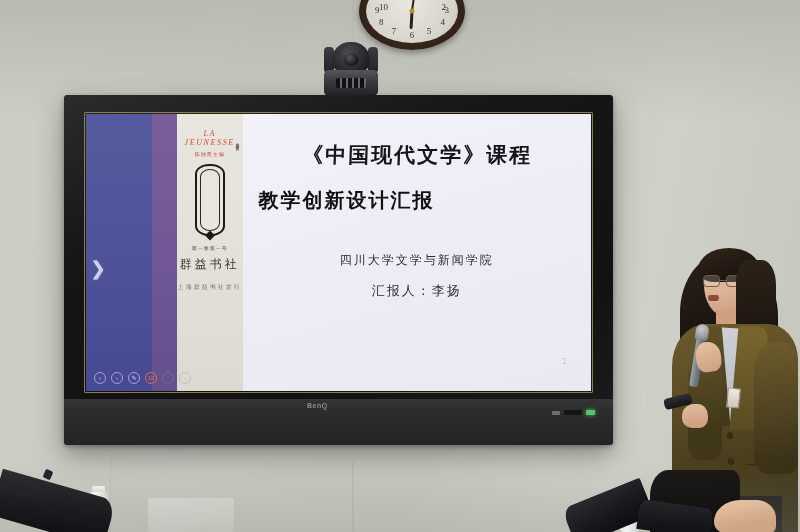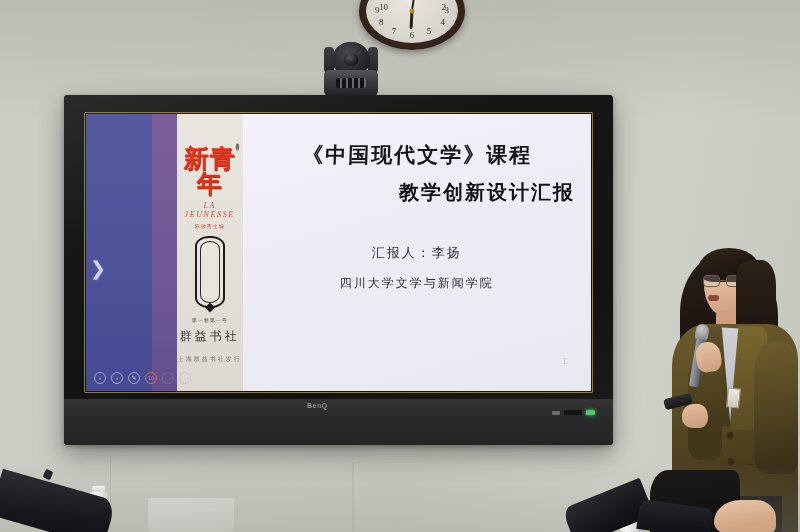--- a/index.html
+++ b/index.html
@@ -326,27 +326,27 @@
     text-align:center;
     font-family:"Liberation Serif", serif;
     font-weight:bold;
     font-size:21px;
     color:#16161a;
     letter-spacing:2px;
     line-height:1.1;
     transform: skewX(-2deg);
   }
   .title-2 {
-    text-align:right;
+    text-align:left;
     font-family:Liberation Serif, serif;
     font-weight:bold;
     font-size:20px;
     color:#111114;
     letter-spacing:2px;
-    margin-top:12px;
+    margin-top:20px;
   }
   .meta-block { margin-top:38px; }
   .meta-line {
     text-align:center;
     font-family:"Liberation Serif", serif;
     font-size:13px;
     color:#2c2c34;
     letter-spacing:2px;
     margin-top:13px;
   }
@@ -588,21 +588,20 @@
     <div class="screen">
       <div class="slide">
 
         <div class="slide-left">
           <div class="band-blue">
             <div class="nav-chevron">❯</div>
           </div>
           <div class="band-purple"></div>
 
           <div class="cover-area">
-            <div class="mag-title">新青年</div>
             <div class="mag-sub">LA JEUNESSE</div>
             <div class="mag-sub2">陈独秀主编</div>
 
             <div class="mag-frame">
               <div class="mag-frame-toc">
                 <div class="toc-col short"></div>
                 <div class="toc-col mid"></div>
                 <div class="toc-col"></div>
                 <div class="toc-col mid"></div>
                 <div class="toc-col"></div>
@@ -626,22 +625,22 @@
             <div class="tb-icon dim">◌</div>
             <div class="tb-icon dim">···</div>
           </div>
         </div>
 
         <div class="slide-right">
           <div class="title-1">《中国现代文学》课程</div>
           <div class="title-2">教学创新设计汇报</div>
 
           <div class="meta-block">
+            <div class="meta-line small">四川大学文学与新闻学院</div>
             <div class="meta-line">汇报人：李扬</div>
-            <div class="meta-line small">四川大学文学与新闻学院</div>
           </div>
 
           <div class="slide-cursor">⌶</div>
         </div>
 
       </div>
     </div>
 
     <div class="bottom-bar">
       <div class="brand-logo">BenQ</div>

